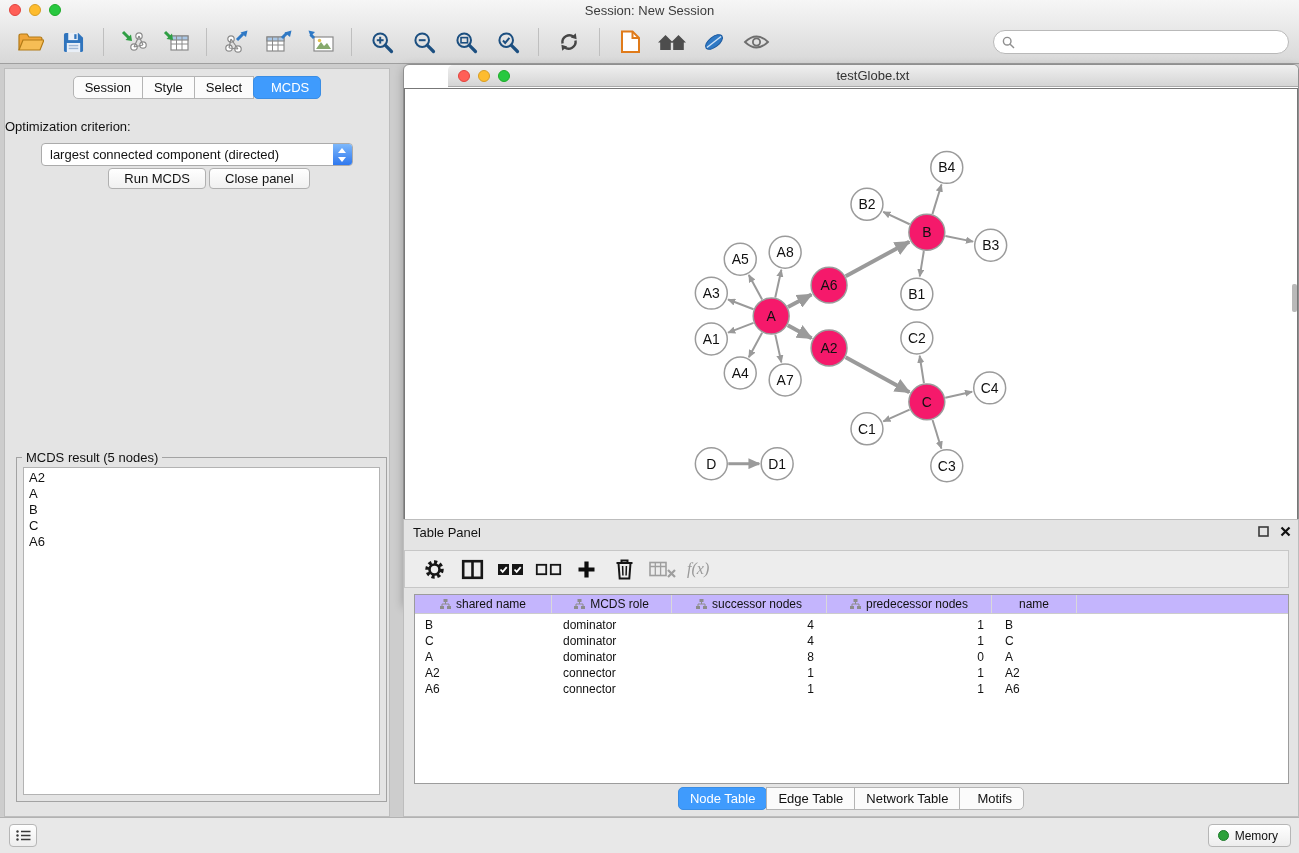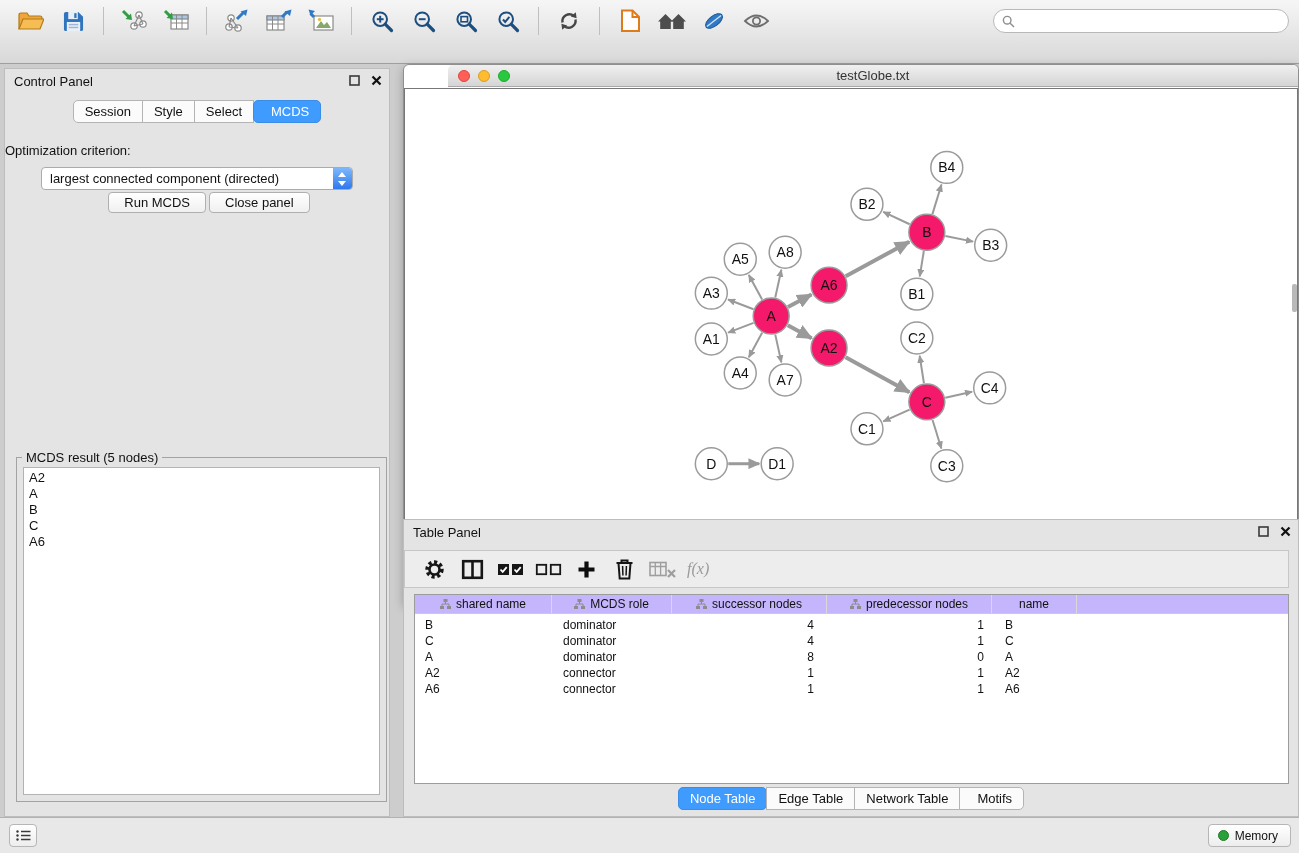--- a/index.html
+++ b/index.html
@@ -106,20 +106,28 @@
                background:linear-gradient(#fff,#ededed); border:1px solid #b6b6b6; border-radius:4px;
                display:flex; align-items:center; gap:6px; font-size:12px; color:#111; font-family:inherit; }
   .memory-dot { width:11px; height:11px; border-radius:50%; background:#2ca13a; border:1px solid #1f7a2b; }
 </style>
 </head>
 <body>
 
 <div class="app">
 
   <div class="chrome">
+    <div class="titlebar">
+      <div class="lights">
+        <span class="light red"></span>
+        <span class="light yellow"></span>
+        <span class="light green"></span>
+      </div>
+      <div class="title">Session: New Session</div>
+    </div>
 
     <div class="toolbar">
       <div class="tb-btn">
         <svg width="26" height="21" viewBox="0 0 26 21">
           <path d="M1 18 V4 q0-2 2-2 h6 l2 3 h11 q2 0 2 2 v2" fill="#f0a63a" stroke="#b27a17" stroke-width="1.2"></path>
           <path d="M1 18 L5 8 h21 l-4 10 z" fill="#f6bd55" stroke="#b27a17" stroke-width="1.2"></path>
         </svg>
       </div>
       <div class="tb-btn">
         <svg width="21" height="21" viewBox="0 0 22 22">
@@ -252,31 +260,20 @@
         <svg width="13" height="13" viewBox="0 0 13 13">
           <circle cx="5.2" cy="5.2" r="3.8" fill="none" stroke="#8e8e8e" stroke-width="1.4"></circle>
           <line x1="8.2" y1="8.2" x2="12" y2="12" stroke="#8e8e8e" stroke-width="1.4"></line>
         </svg>
         <input type="text" placeholder="" style="">
       </div>
     </div>
   </div>
 
   <div class="control-panel">
-    <div class="panel-header">
-      <span class="panel-title">Control Panel</span>
-      <span class="panel-btns">
-        <svg width="11" height="11" viewBox="0 0 11 11">
-          <rect x="1" y="1" width="9" height="9" fill="none" stroke="#3a3a3a" stroke-width="1.6"></rect>
-        </svg>
-        <svg width="11" height="11" viewBox="0 0 11 11">
-          <path d="M1.5 1.5 L9.5 9.5 M9.5 1.5 L1.5 9.5" stroke="#111" stroke-width="2.2"></path>
-        </svg>
-      </span>
-    </div>
     <div class="cp-tabs">
       <div class="tab">Session</div>
       <div class="tab">Style</div>
       <div class="tab">Select</div>
       <div class="tab active">MCDS</div>
     </div>
     <div class="opt-label">Optimization criterion:</div>
     <div class="dropdown">
       <span>largest connected component (directed)</span>
       <span class="stepper"></span>

